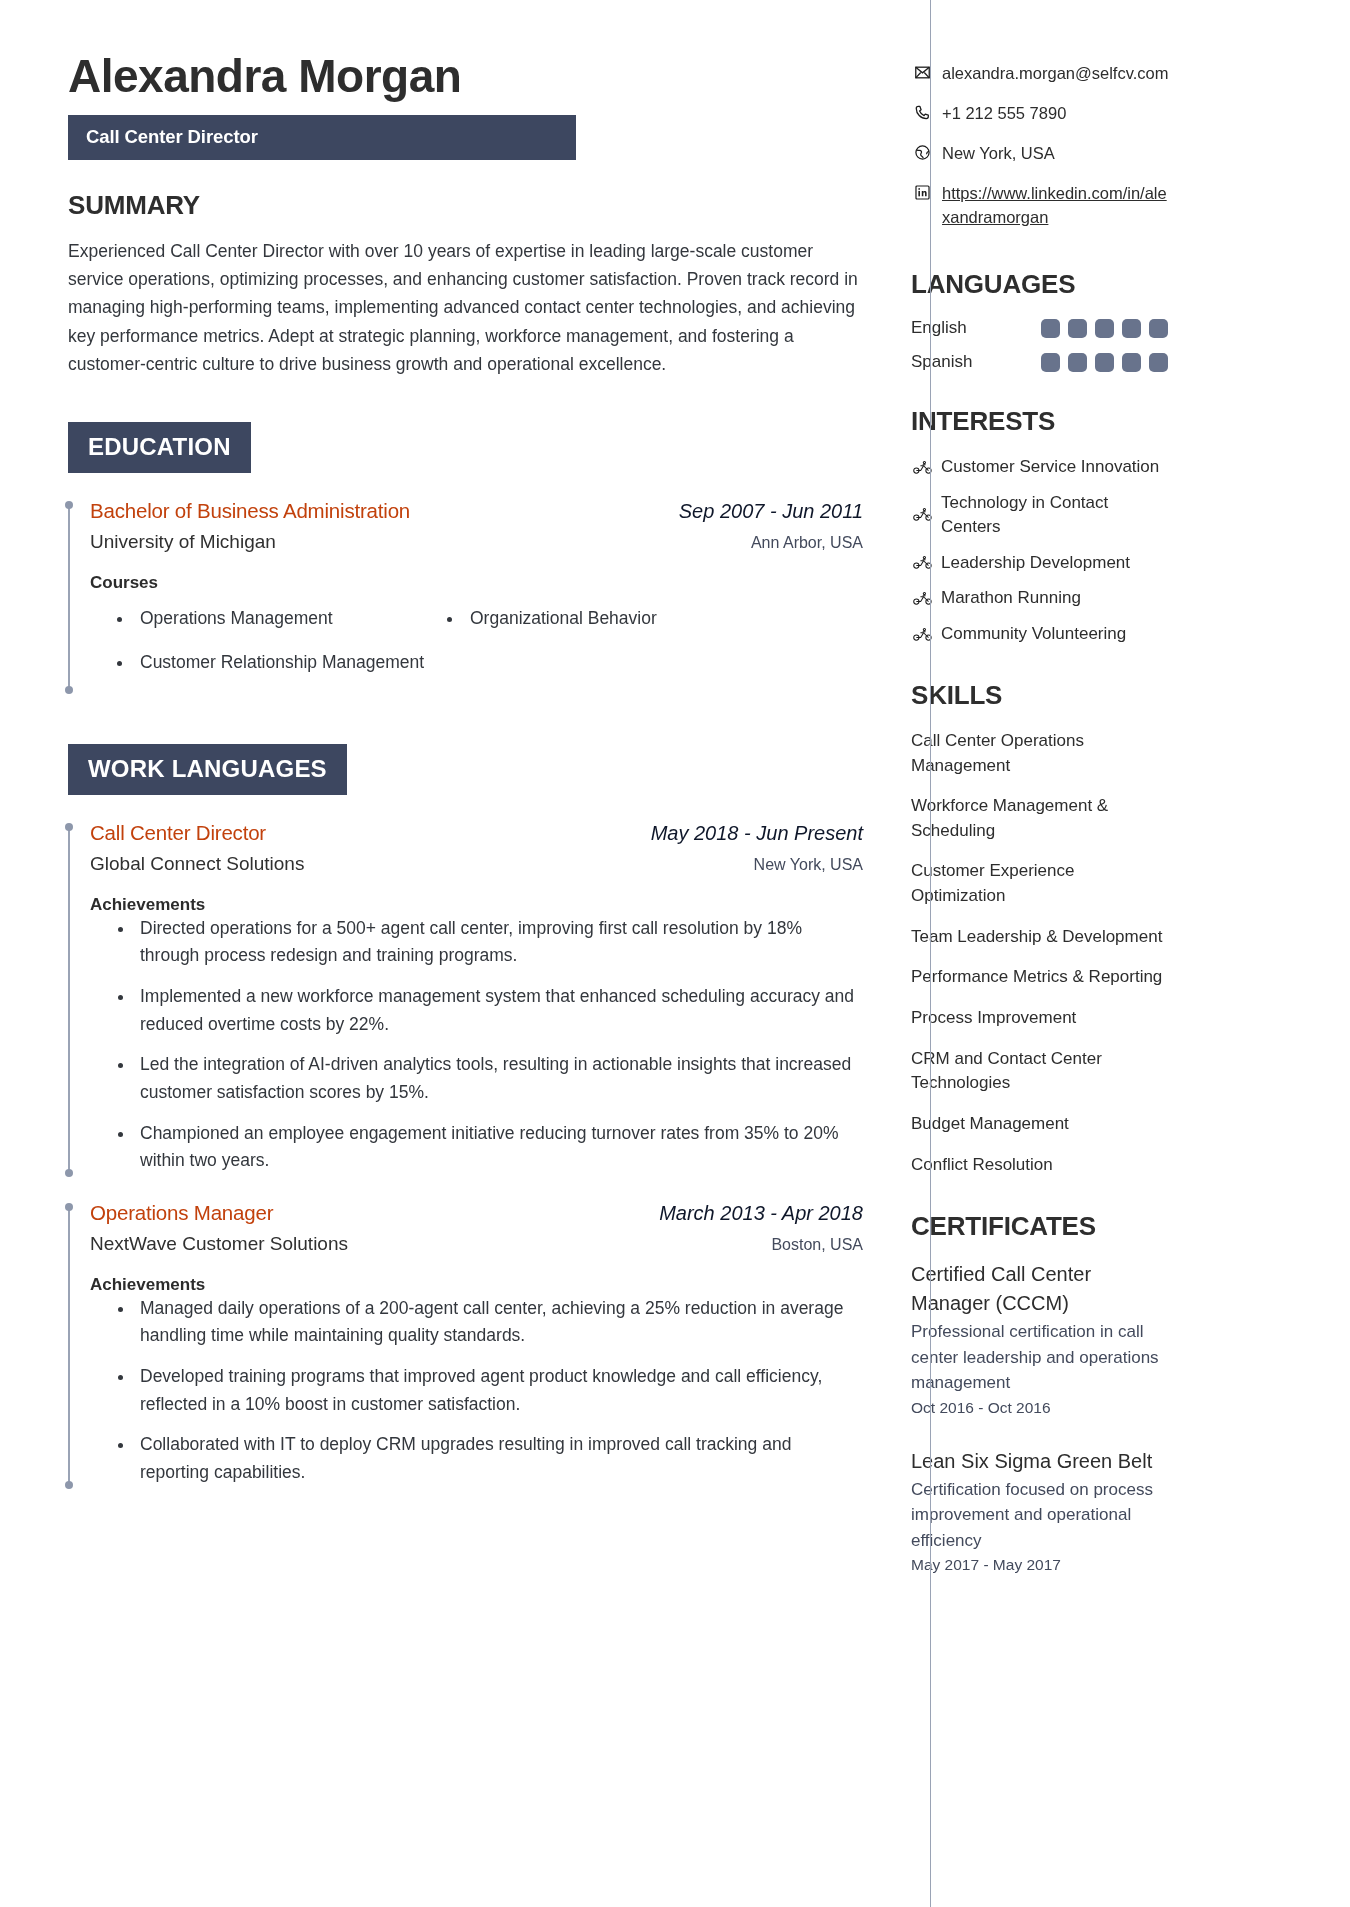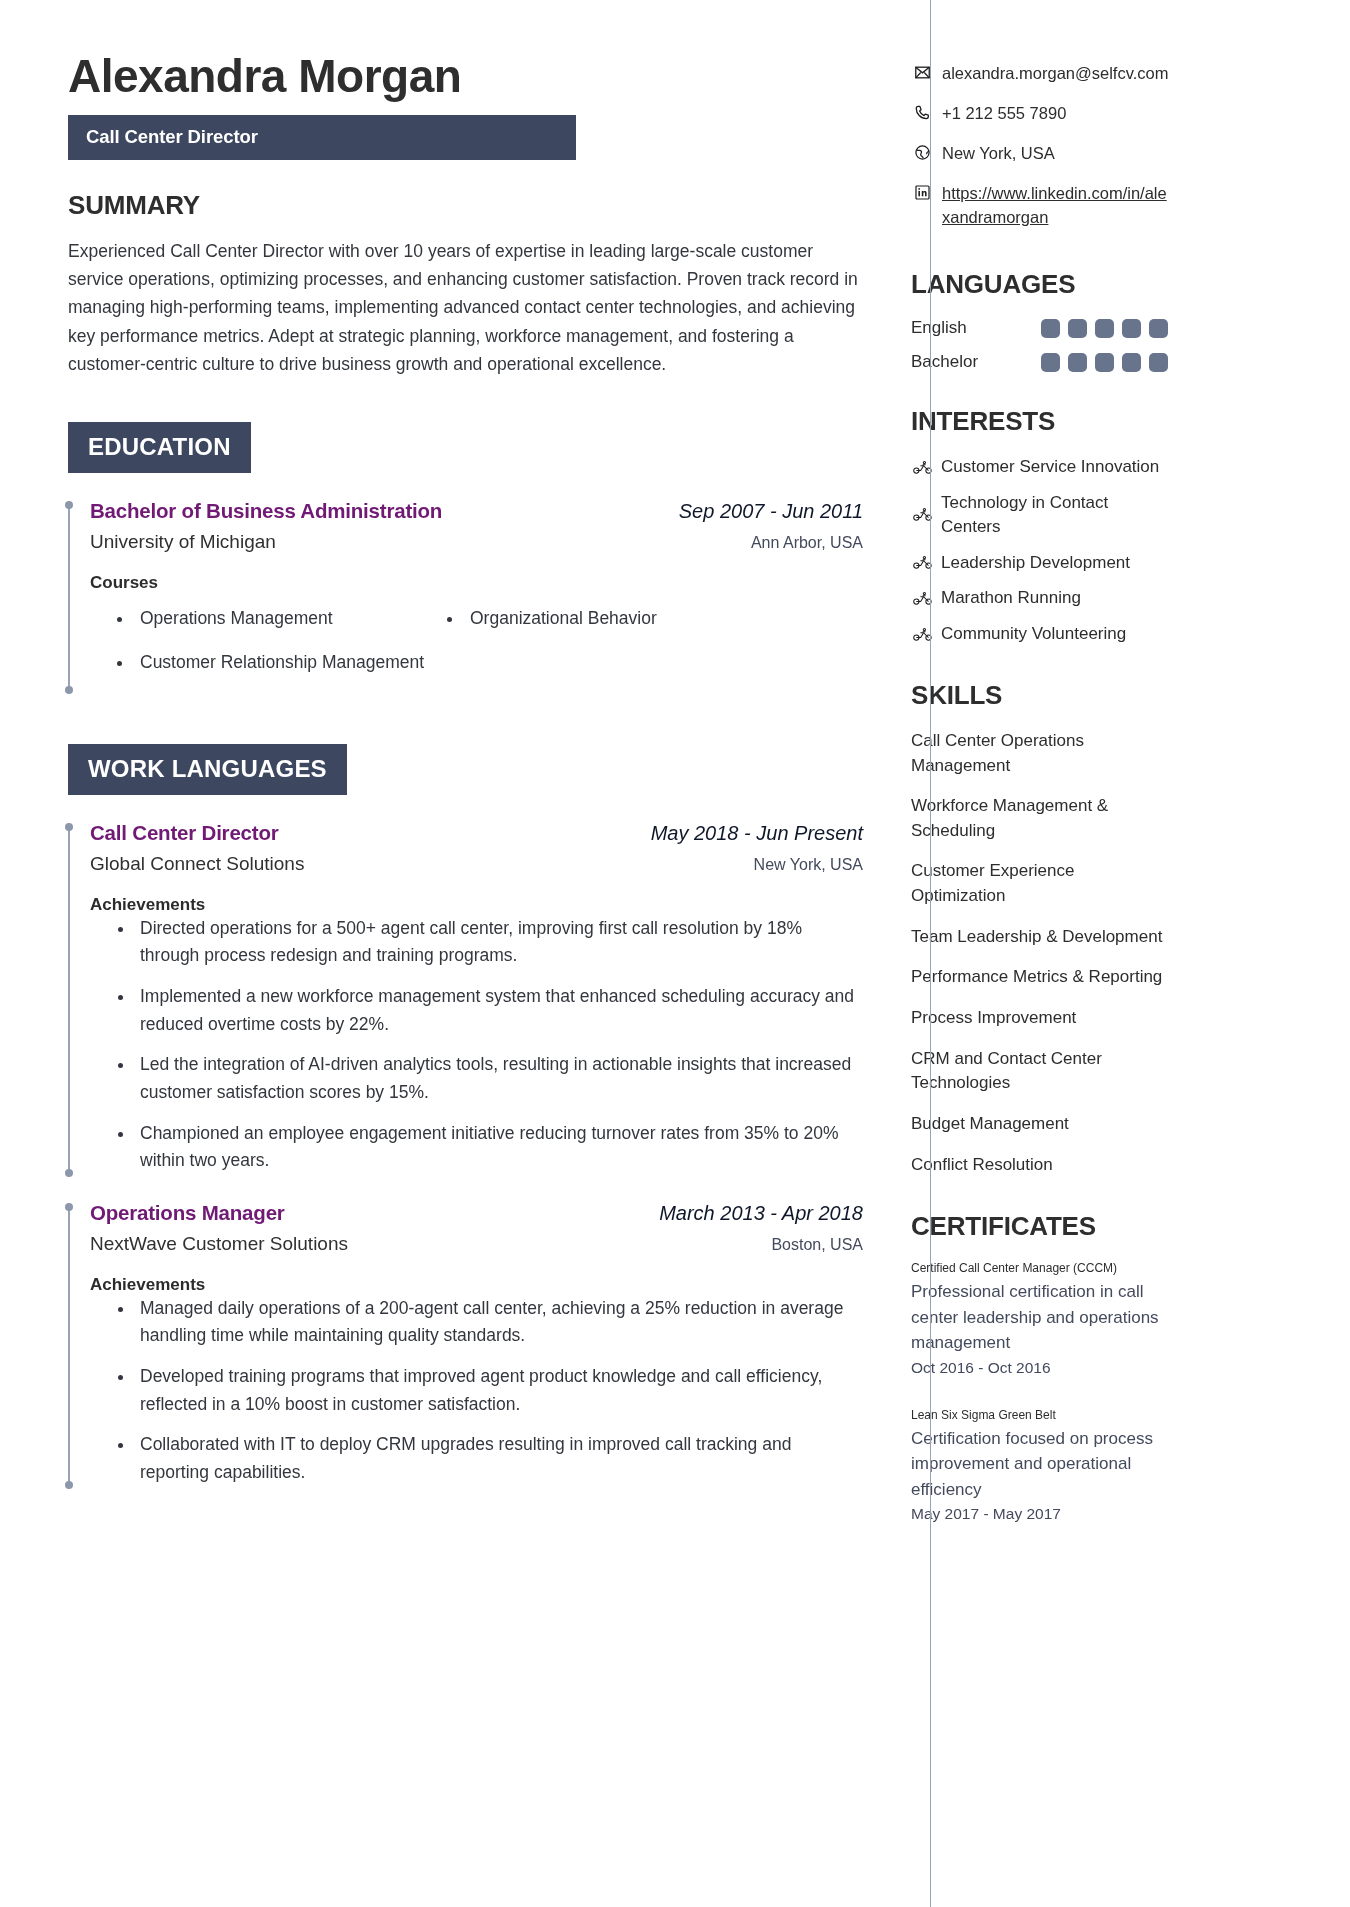--- a/index.html
+++ b/index.html
@@ -92,22 +92,22 @@
   .entry .dot-top { top: 2px; }
   .entry .dot-bottom { bottom: -2px; }
 
   .entry-head {
     display: flex;
     justify-content: space-between;
     align-items: baseline;
   }
   .entry-role {
     font-size: 20.5px;
-    font-weight: 700;
-    color: #701a75;
+    font-weight: 400;
+    color: #c2410c;
     letter-spacing: -0.2px;
   }
   .entry-date {
     font-size: 20px;
     color: #0f172a;
     white-space: nowrap;
     padding-left: 20px;
     font-style: italic;
   }
   .entry-sub {
@@ -243,21 +243,21 @@
 
   .skill-item {
     font-size: 17px;
     color: #2d2d2d;
     line-height: 1.45;
     margin-bottom: 16px;
   }
 
   .cert-block { margin-bottom: 30px; }
   .cert-name {
-    font-size: 12px;
+    font-size: 20px;
     color: #2d2d2d;
     line-height: 1.42;
   }
   .cert-desc {
     font-size: 17px;
     color: #434a5c;
     line-height: 1.5;
     margin-top: 2px;
   }
   .cert-date {
@@ -405,21 +405,21 @@
         <span class="lang-name">English</span>
         <span class="lang-dots">
           <span class="sq"></span>
           <span class="sq"></span>
           <span class="sq"></span>
           <span class="sq"></span>
           <span class="sq"></span>
         </span>
       </div>
       <div class="lang-row">
-        <span class="lang-name">Bachelor</span>
+        <span class="lang-name">Spanish</span>
         <span class="lang-dots">
           <span class="sq"></span>
           <span class="sq"></span>
           <span class="sq"></span>
           <span class="sq"></span>
           <span class="sq"></span>
         </span>
       </div>
     </div>
 

